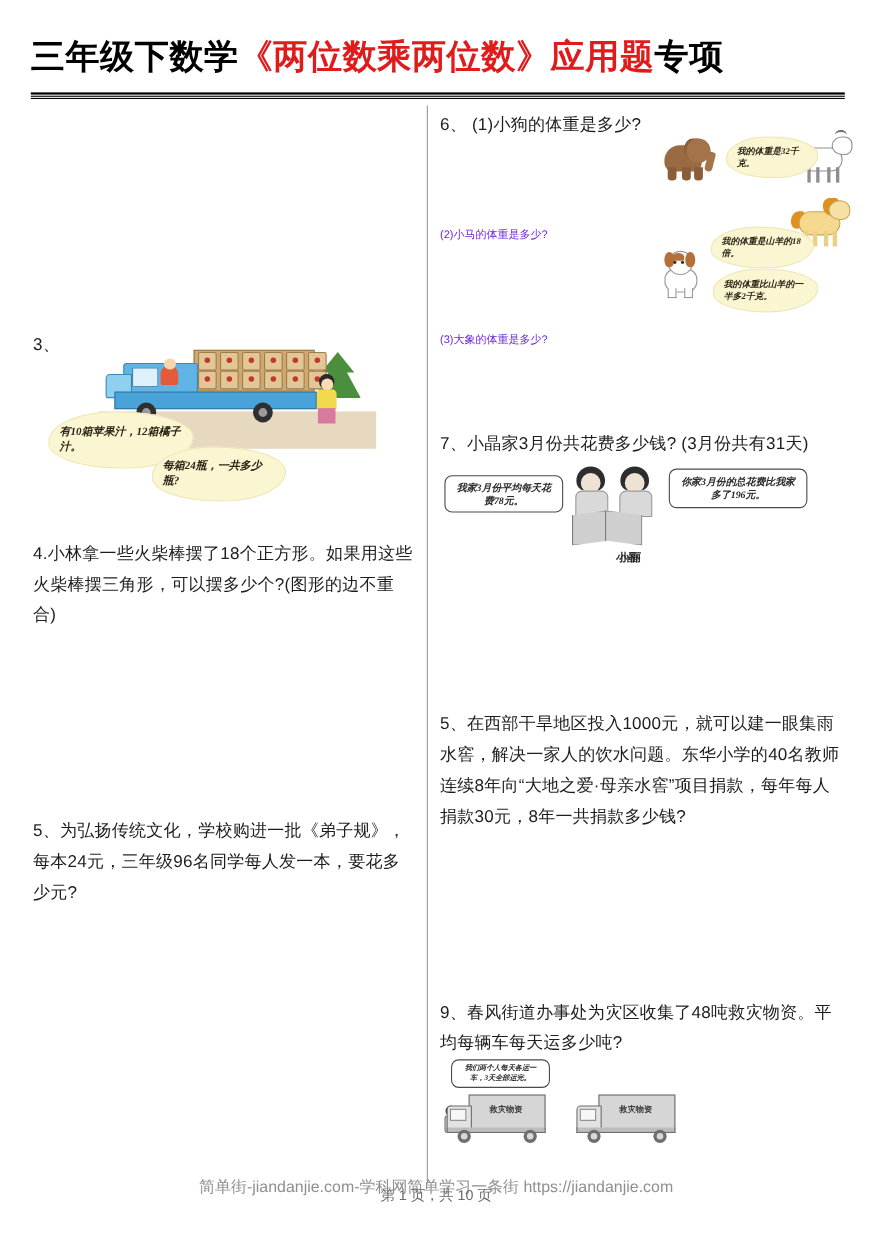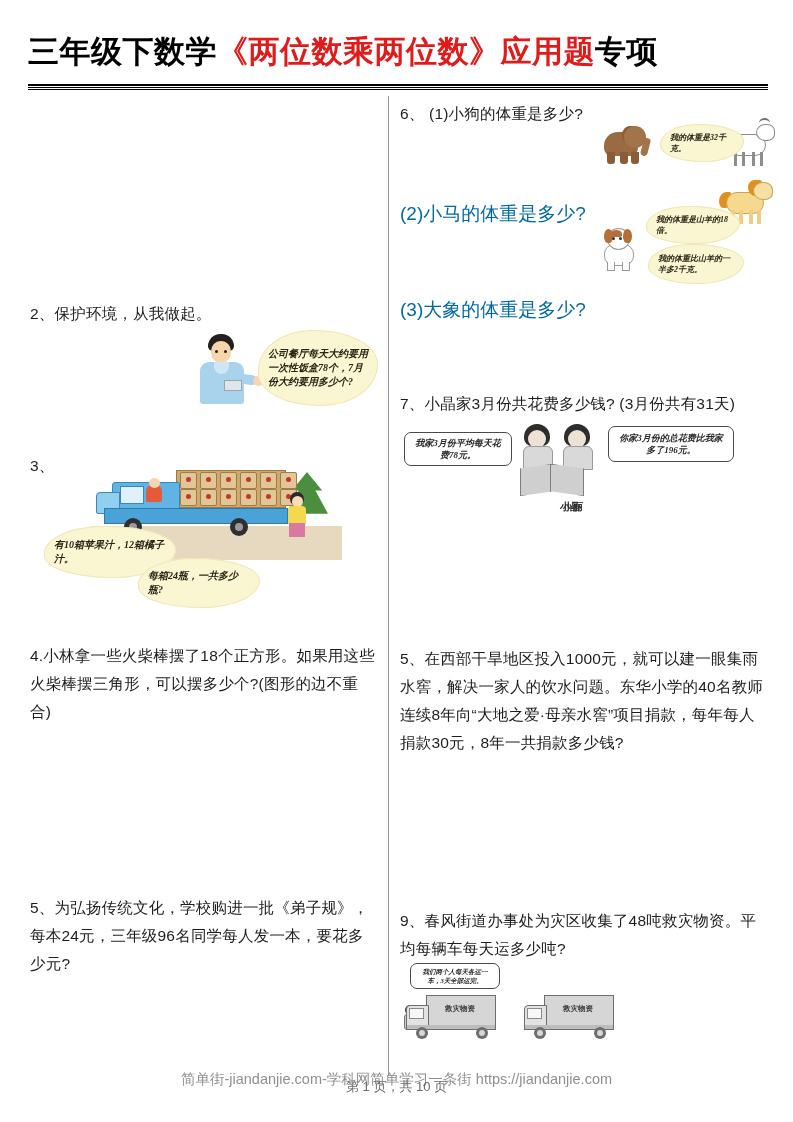--- a/index.html
+++ b/index.html
@@ -71,23 +71,23 @@
     position: relative;
     margin-bottom: 0;
   }
   .q-text {
     font-size: 15.5px;
     line-height: 28px;
     color: #1d1d1d;
     letter-spacing: 0.2px;
   }
   .q-sub {
-    font-size: 19px;
+    font-size: 10px;
     line-height: 28px;
-    color: #0369a1;
+    color: #6d28d9;
   }
 
   
   .illus {
     position: relative;
   }
 
   
   .cloud {
     position: absolute;
@@ -467,41 +467,20 @@
   <div class="rule-thin"></div>
 </div>
 
 <div class="column-divider"></div>
 
 <div class="col col-left">
 
   <div class="q" style="height:200px;">
   </div>
 
-  <div class="q" style="height:152px;">
-    <div class="q-text">
-      <span>2、</span><span>保护环境，从我做起。</span>
-    </div>
-    <div class="illus" style="height:110px;">
-      <div class="man" style="left:168px; top:6px; width:70px; height:76px;">
-        <div class="man-hair"></div>
-        <div class="man-face"></div>
-        <div class="man-eye" style="left:17px;"></div>
-        <div class="man-eye" style="left:26px;"></div>
-        <div class="man-body"></div>
-        <div class="man-vneck"></div>
-        <div class="man-arm"></div>
-        <div class="man-hand"></div>
-        <div class="man-box"></div>
-      </div>
-      <div class="cloud" style="left:228px; top:2px; width:120px; height:76px; font-size:10px; line-height:14px;">
-        <span>公司餐厅每天大约要用一次性饭盒78个，7月份大约要用多少个?</span>
-      </div>
-    </div>
-  </div>
 
   <div class="q" style="height:190px;">
     <div class="q-text">
       <span>3、</span>
     </div>
     <div class="illus" style="height:150px;">
       <div class="scene3" style="left:60px; top:-16px; width:252px; height:100px;">
         <div class="ground3"></div>
         <div class="tree3"></div>
         <div class="truck-cargo"></div>

